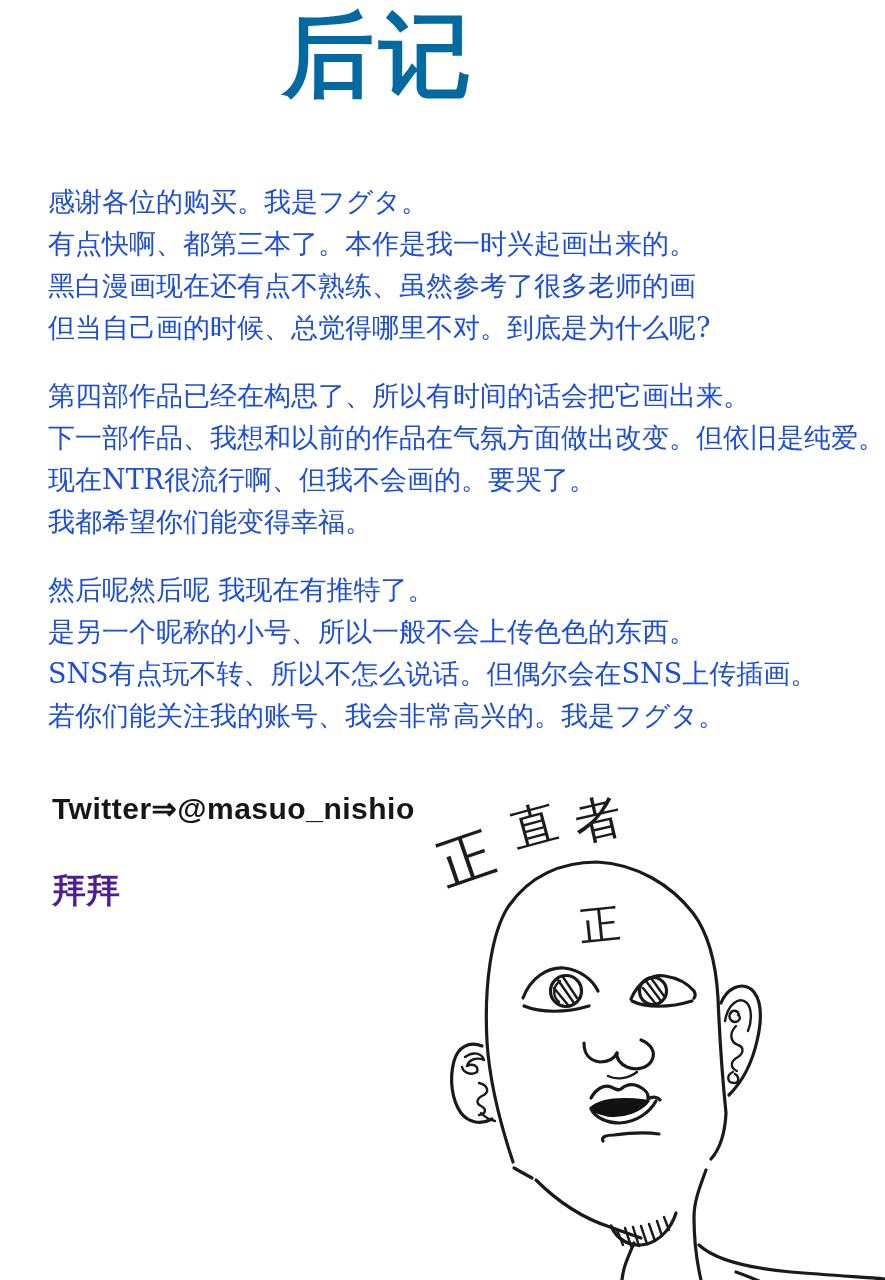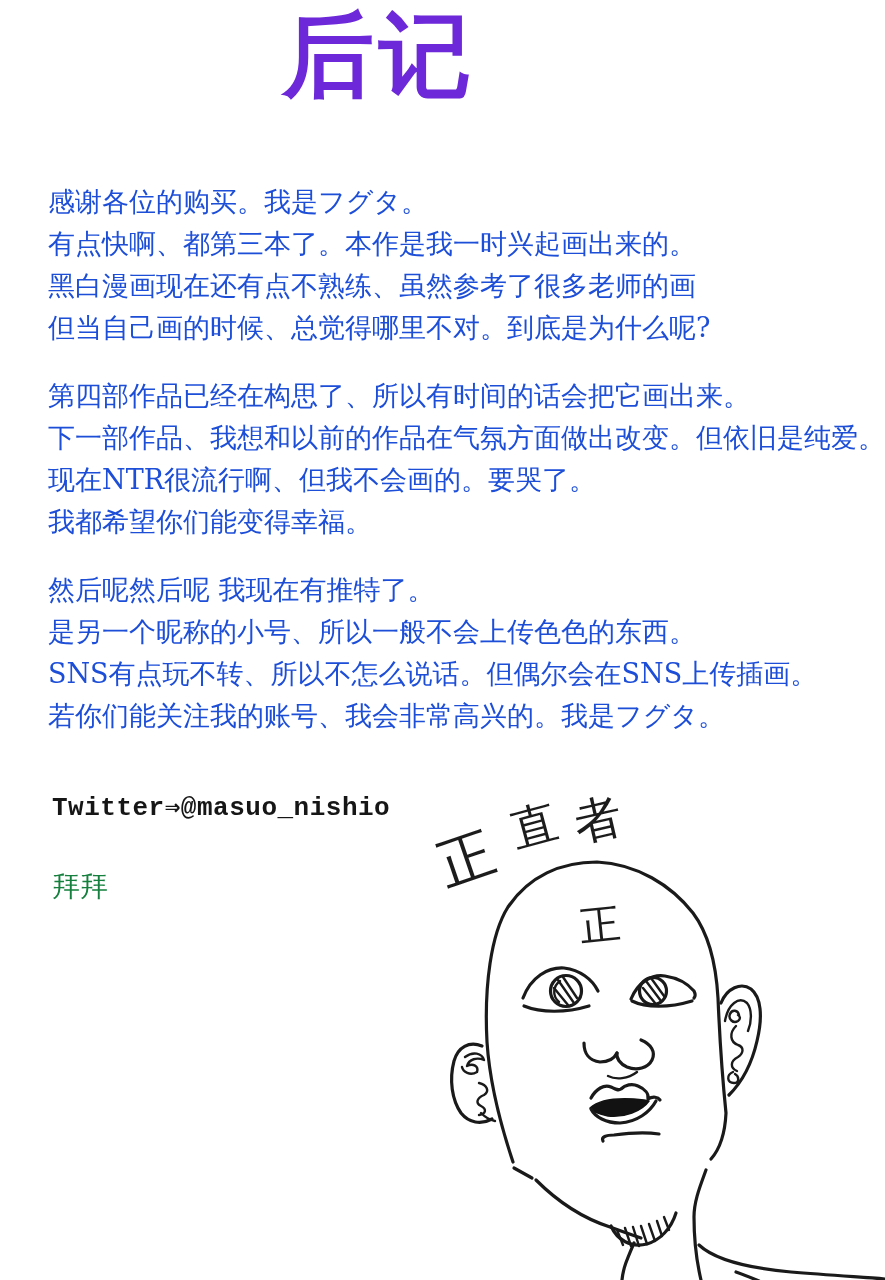--- a/index.html
+++ b/index.html
@@ -15,47 +15,48 @@
 
   .title {
     position: absolute;
     top: 2px; left: 0; width: 758px;
     margin: 0;
     text-align: center;
     font-size: 92px;
     line-height: 1.16;
     font-weight: 600;
     letter-spacing: 5px;
-    color: #6d28d9;
+    color: #0369a1;
   }
 
   .body-text {
     position: absolute;
     top: 181px; left: 48px;
     font-size: 27px;
     line-height: 42px;
     color: #1d4ed8;
   }
   .para { margin: 0 0 26px 0; }
   .line { white-space: nowrap; }
 
   .twitter {
     position: absolute;
     top: 791px; left: 52px;
-    font-family: Liberation Mono, monospace;
-    font-size: 26px;
+    font-family: Liberation Sans, sans-serif;
+    font-size: 30px;
     font-weight: 600;
     letter-spacing: 0.5px;
     color: #161616;
   }
   .farewell {
     position: absolute;
     top: 868px; left: 52px;
-    font-size: 28px;
-    color: #15803d;
+    font-size: 34px;
+    color: #4c1d95;
+    font-weight: bold;
   }
 
   .sketch {
     position: absolute;
     top: 0; left: 0;
   }
   .sketch path, .sketch circle {
     fill: none;
     stroke: #1a1a1a;
     stroke-width: 3.2;

